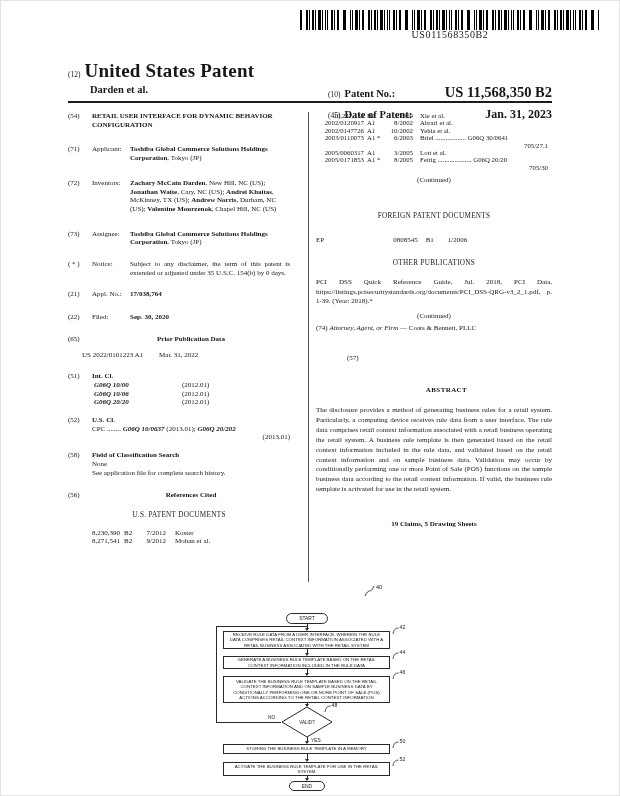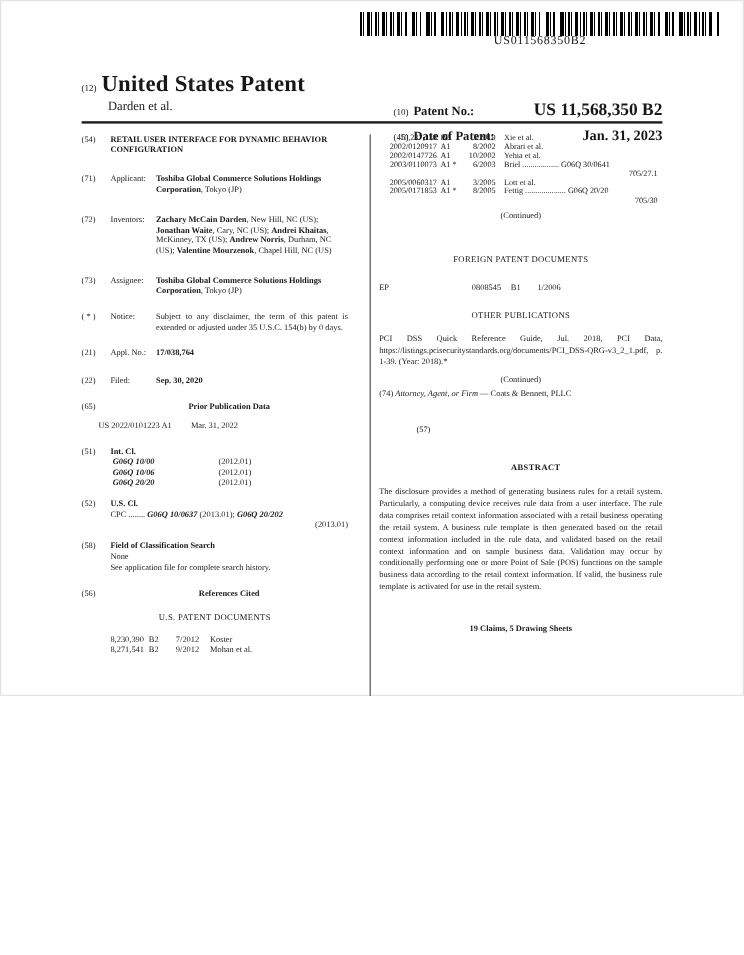--- a/index.html
+++ b/index.html
@@ -1,32 +1,32 @@
 <!DOCTYPE html>
 <html><head>
 <meta charset="utf-8">
 <style>
   html,body{margin:0;padding:0;background:#fff;}
-  .page{position:relative;width:620px;height:580px;background:#fff;color:#171717;
+  .page{position:relative;width:620px;height:796px;background:#fff;color:#171717;
         font-family:"Liberation Serif","DejaVu Serif",serif;overflow:hidden;
         box-shadow:inset 0 0 0 1px #e3e3e3;}
   
   .barcode{position:absolute;left:300px;top:10px;width:300px;height:20px;
     background:repeating-linear-gradient(90deg,
       #000 0,#000 1.6px,#fff 1.6px,#fff 2.6px,
       #000 2.6px,#000 3.2px,#fff 3.2px,#fff 5.8px,
       #000 5.8px,#000 8.4px,#fff 8.4px,#fff 9.4px,
       #000 9.4px,#000 10.2px,#fff 10.2px,#fff 12.4px);}
   .barcode-num{position:absolute;left:300px;top:29px;width:300px;text-align:center;
     font-size:10px;letter-spacing:.6px;}
   
   .hnum{font-size:7.5px;}
   .h-left{position:absolute;left:68px;top:60px;}
   .h-title{font-size:19px;font-weight:bold;letter-spacing:.2px;}
-  .h-inventor{font-size:10.5px;font-weight:normal;margin:2px 0 0 22px;}
+  .h-inventor{font-size:10.5px;font-weight:bold;margin:2px 0 0 22px;}
   .h-right{position:absolute;left:328px;top:63px;width:224px;}
   .h-row{display:flex;justify-content:space-between;align-items:baseline;margin-top:20px;}
   .h-lbl{font-size:10.5px;font-weight:bold;}
   .h-val1{font-size:14.5px;font-weight:bold;}
   .h-val2{font-size:12px;font-weight:bold;}
   .rule{position:absolute;left:68px;top:101px;width:484px;height:1.5px;background:#1c1c1c;}
   
   .cols{position:absolute;left:68px;top:112px;width:484px;display:flex;align-items:stretch;height:470px;}
   .lcol{width:222px;font-size:7px;line-height:8.7px;}
   .vdiv{width:1px;background:#555;margin-left:18px;}

